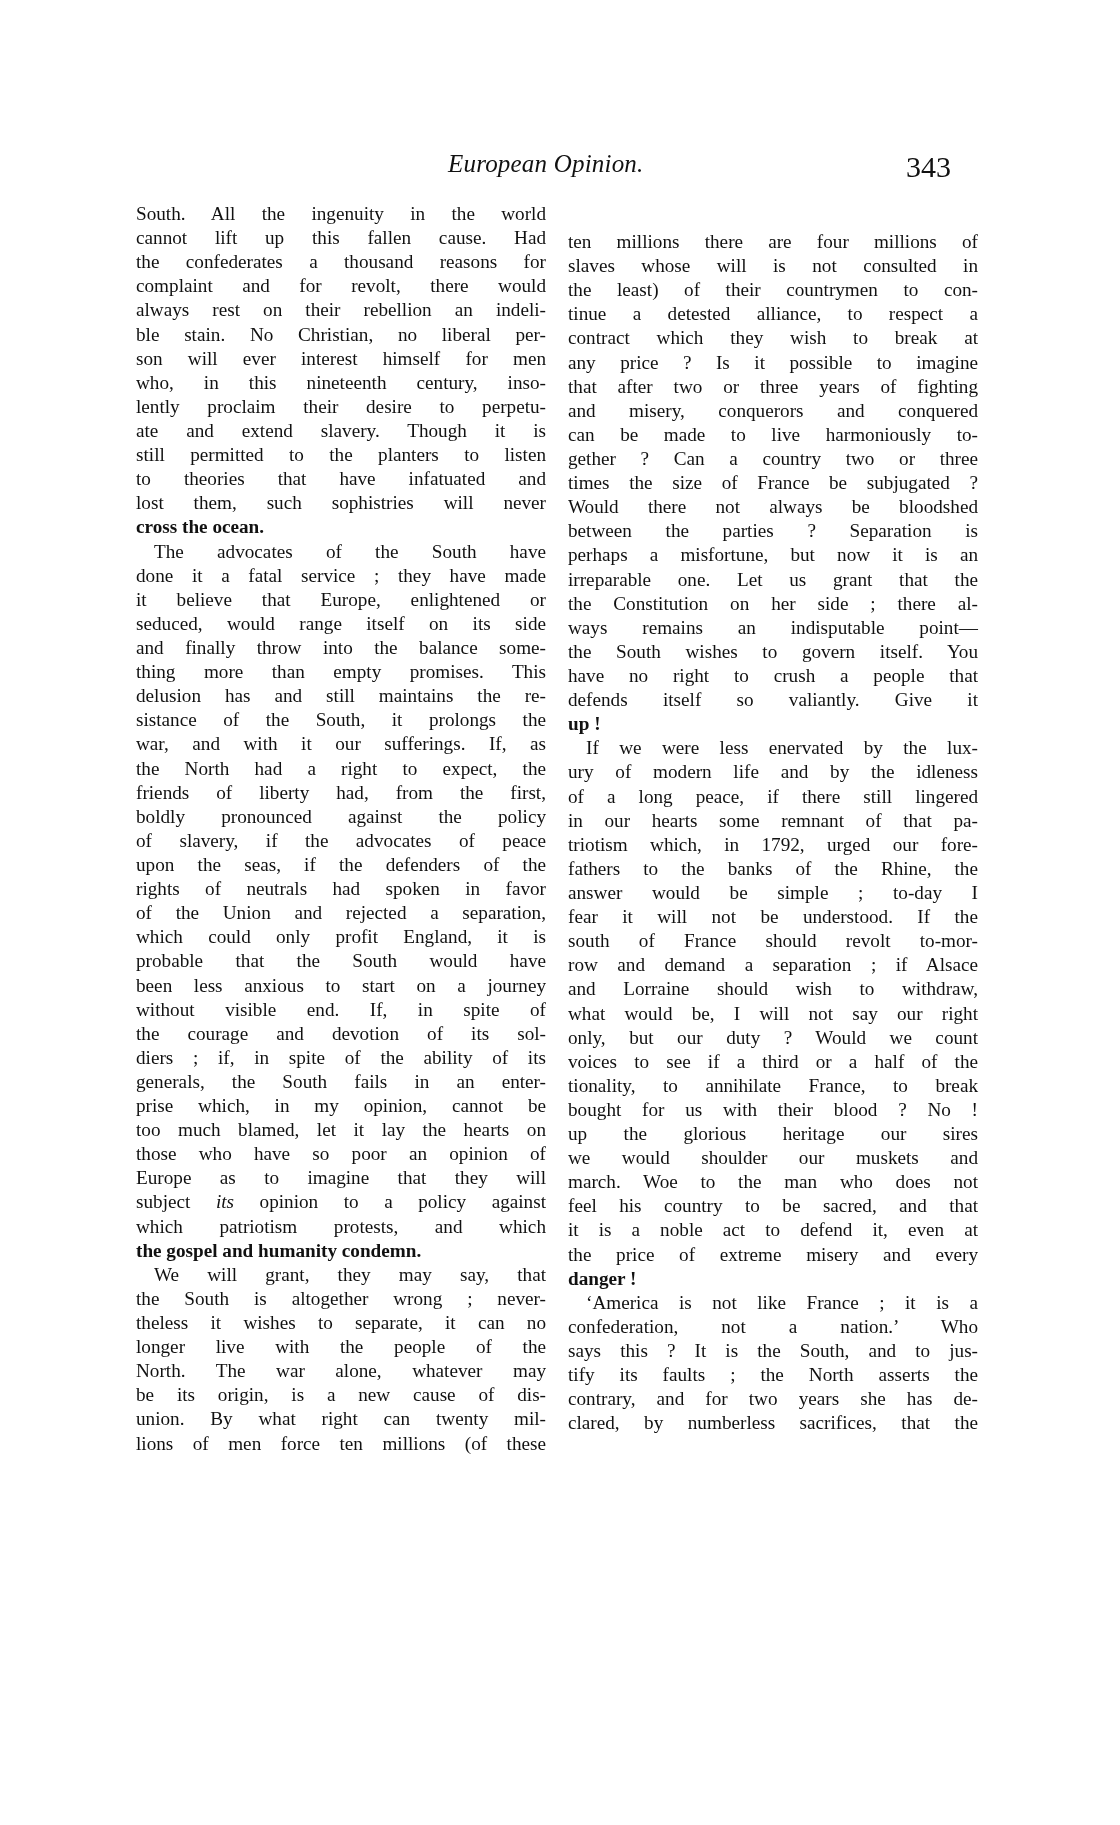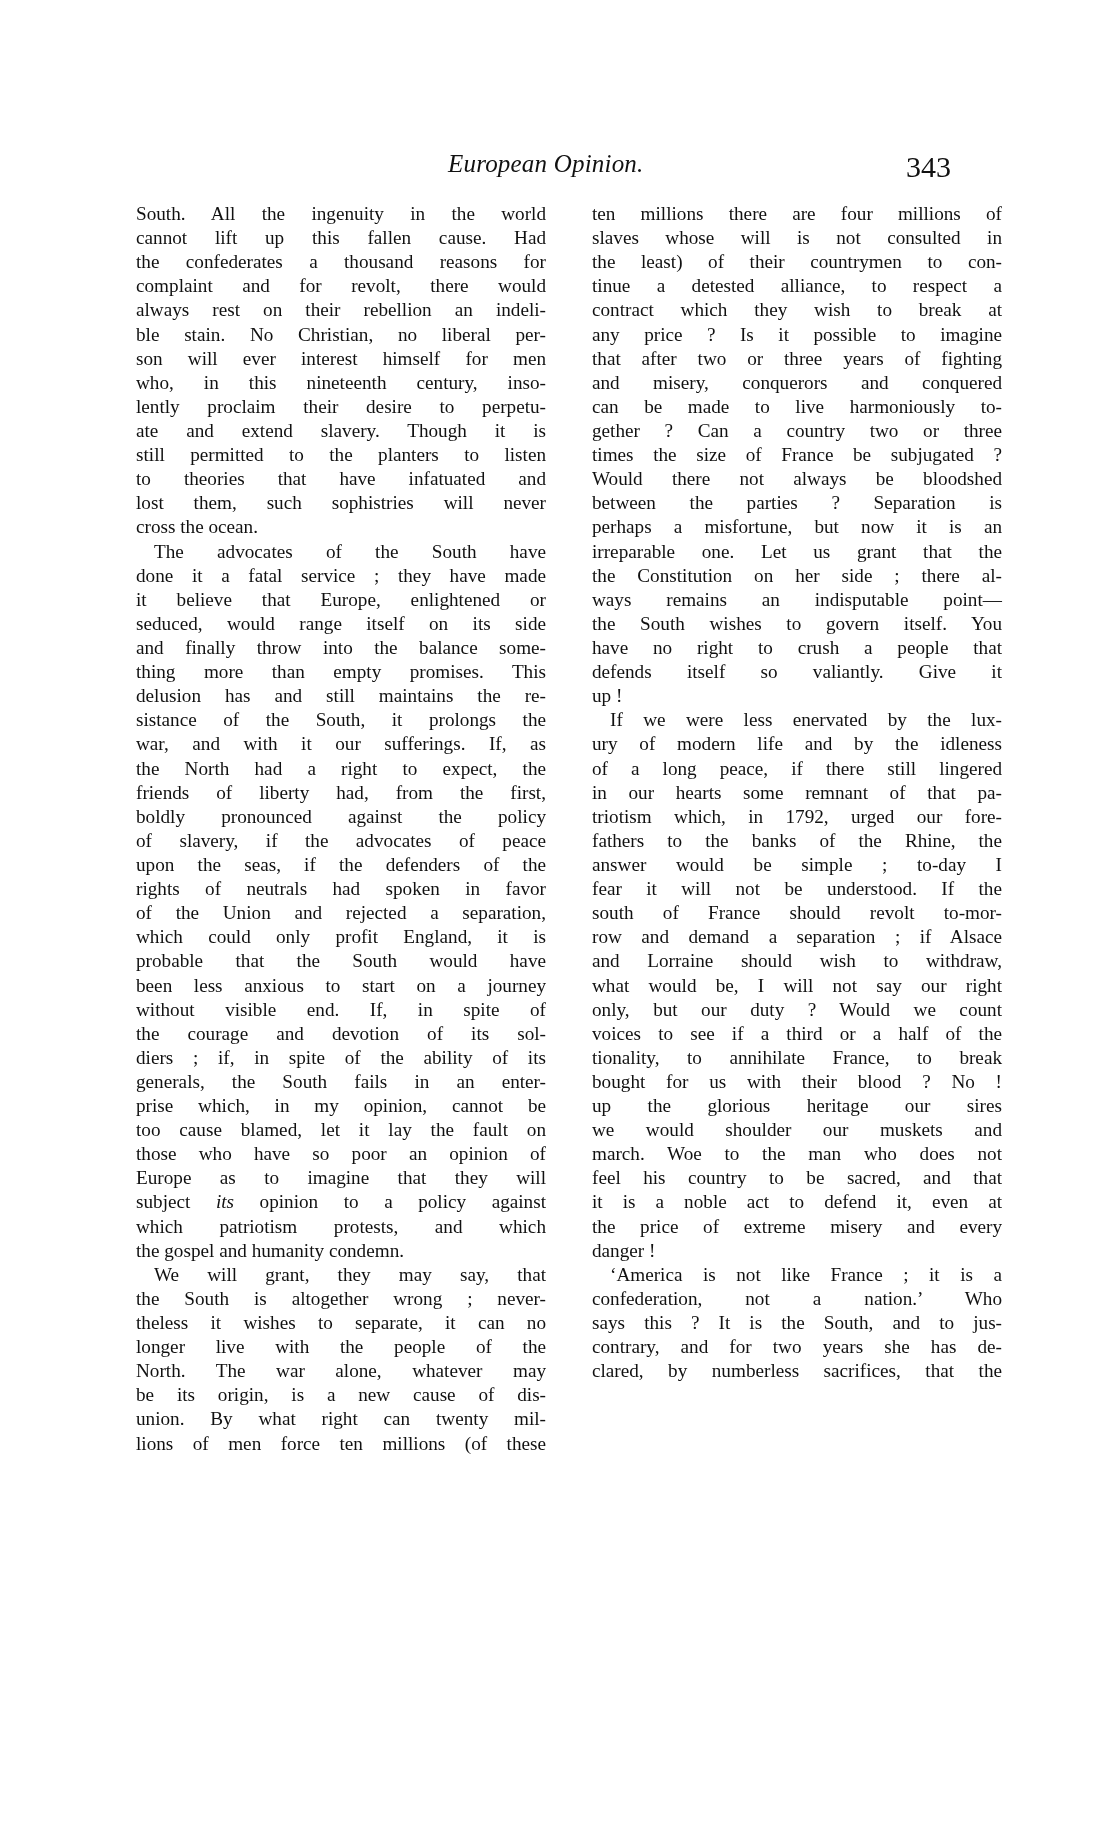--- a/index.html
+++ b/index.html
@@ -3,23 +3,23 @@
 <meta charset="utf-8">
 <style>
   html, body { margin: 0; padding: 0; background: #ffffff; }
   body { width: 1120px; height: 1825px; position: relative; overflow: hidden;
          font-family: "Liberation Serif", "DejaVu Serif", serif; color: #111; }
   .running-head { position: absolute; top: 150px; left: 448px; font-style: italic;
          font-size: 25px; letter-spacing: 0.2px; }
   .page-number { position: absolute; top: 150px; left: 906px; font-size: 30px; }
   .column { position: absolute; top: 202px; width: 410px; font-size: 19.2px; line-height: 24.12px; }
   .col-left { left: 136px; }
-  .col-right { left: 592px; }
+  .col-right { left: 568px; margin-top: 28px; }
   .line { display: block; white-space: nowrap; text-align: justify; text-align-last: justify; height: 24.12px; }
-  .line.last { text-align-last: left; }
+  .line.last { text-align-last: left; font-weight: bold; }
   .line.indent { padding-left: 18px; }
   .italic { font-style: italic; font-family: Liberation Serif, serif; }
 </style>
 </head>
 <body>
 
 <div>
   <div class="running-head">European Opinion.</div>
   <div class="page-number">343</div>
 
@@ -55,21 +55,21 @@
       <span class="line">rights of neutrals had spoken in favor</span>
       <span class="line">of the Union and rejected a separation,</span>
       <span class="line">which could only profit England, it is</span>
       <span class="line">probable that the South would have</span>
       <span class="line">been less anxious to start on a journey</span>
       <span class="line">without visible end.  If, in spite of</span>
       <span class="line">the courage and devotion of its sol-</span>
       <span class="line">diers ; if, in spite of the ability of its</span>
       <span class="line">generals, the South fails in an enter-</span>
       <span class="line">prise which, in my opinion, cannot be</span>
-      <span class="line">too cause blamed, let it lay the fault on</span>
+      <span class="line">too much blamed, let it lay the hearts on</span>
       <span class="line">those who have so poor an opinion of</span>
       <span class="line">Europe as to imagine that they will</span>
       <span class="line">subject <span class="italic">its</span> opinion to a policy against</span>
       <span class="line">which patriotism protests, and which</span>
       <span class="line last">the gospel and humanity condemn.</span>
       <span class="line indent">We will grant, they may say, that</span>
       <span class="line">the South is altogether wrong ; never-</span>
       <span class="line">theless it wishes to separate, it can no</span>
       <span class="line">longer live with the people of the</span>
       <span class="line">North.  The war alone, whatever may</span>
@@ -118,16 +118,17 @@
       <span class="line">up the glorious heritage our sires</span>
       <span class="line">we would shoulder our muskets and</span>
       <span class="line">march.  Woe to the man who does not</span>
       <span class="line">feel his country to be sacred, and that</span>
       <span class="line">it is a noble act to defend it, even at</span>
       <span class="line">the price of extreme misery and every</span>
       <span class="line last">danger !</span>
       <span class="line indent">‘America is not like France ; it is a</span>
       <span class="line">confederation, not a nation.’  Who</span>
       <span class="line">says this ?  It is the South, and to jus-</span>
+      <span class="line">tify its faults ; the North asserts the</span>
       <span class="line">contrary, and for two years she has de-</span>
       <span class="line">clared, by numberless sacrifices, that the</span>
     </div>
 </div>
 
 </body></html>

